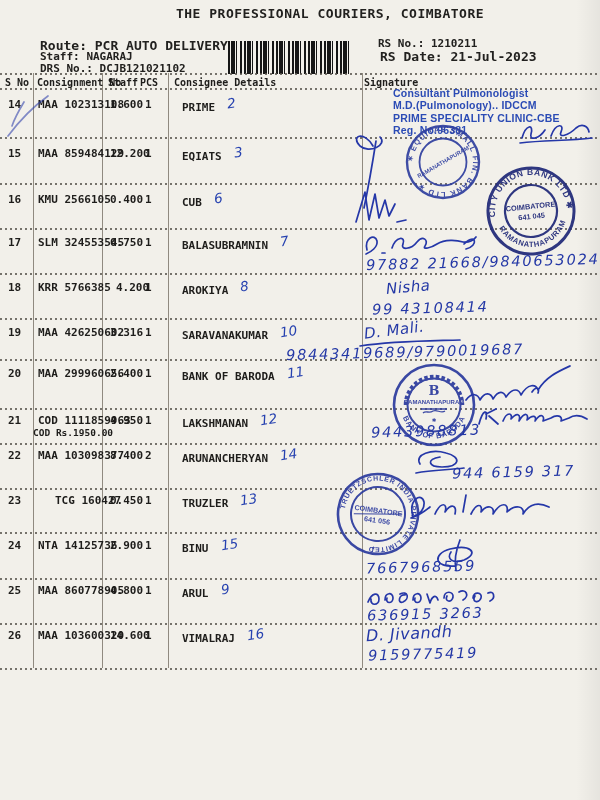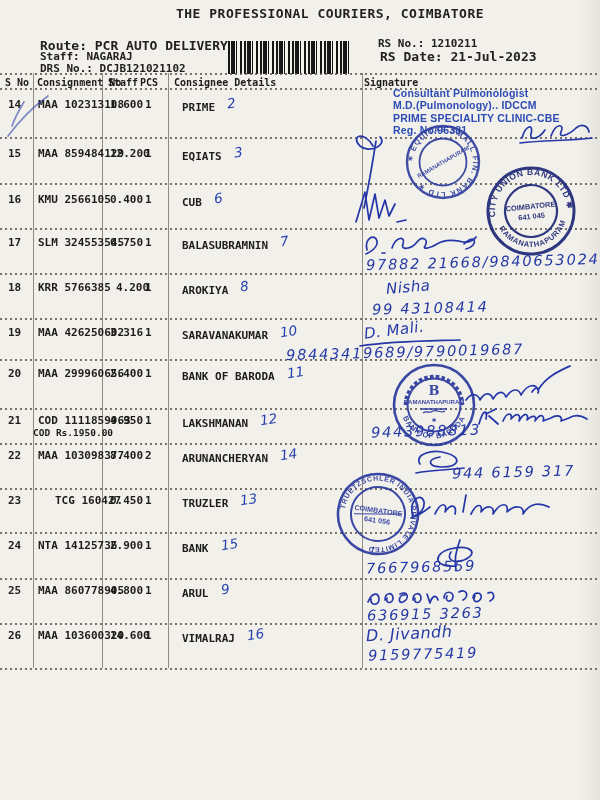--- a/index.html
+++ b/index.html
@@ -169,21 +169,21 @@
     <span class="cell" style="left:110px;top:494px">0.450</span>
     <span class="cell" style="left:145px;top:494px">1</span>
     <span class="cell" style="left:182px;top:494px"><span>TRUZLER</span><span class="ann">13</span></span>
   </div>
 
   <div>
     <span class="cell" style="left:8px;top:539px">24</span>
     <span class="cell" style="left:38px;top:539px">NTA 14125736</span>
     <span class="cell" style="left:110px;top:539px">2.900</span>
     <span class="cell" style="left:145px;top:539px">1</span>
-    <span class="cell" style="left:182px;top:539px"><span>BANK</span><span class="ann">15</span></span>
+    <span class="cell" style="left:182px;top:539px"><span>BINU</span><span class="ann">15</span></span>
   </div>
 
   <div>
     <span class="cell" style="left:8px;top:584px">25</span>
     <span class="cell" style="left:38px;top:584px">MAA 860778905</span>
     <span class="cell" style="left:110px;top:584px">4.800</span>
     <span class="cell" style="left:145px;top:584px">1</span>
     <span class="cell" style="left:182px;top:584px"><span>ARUL</span><span class="ann">9</span></span>
   </div>
 

